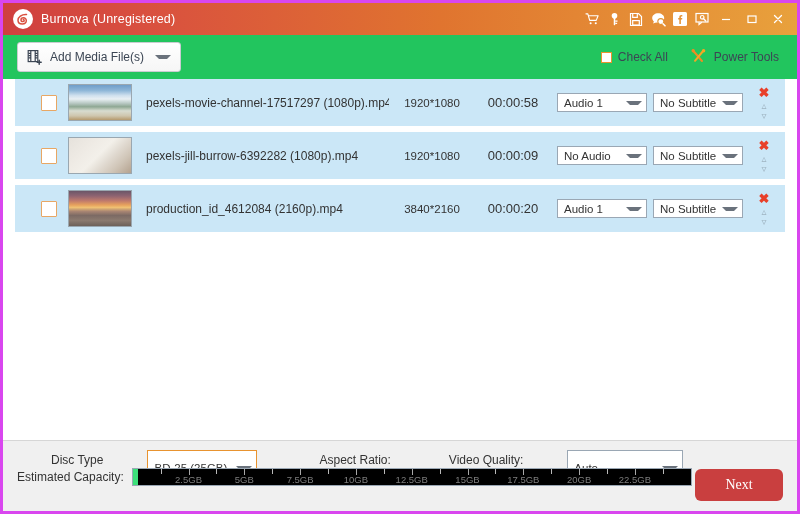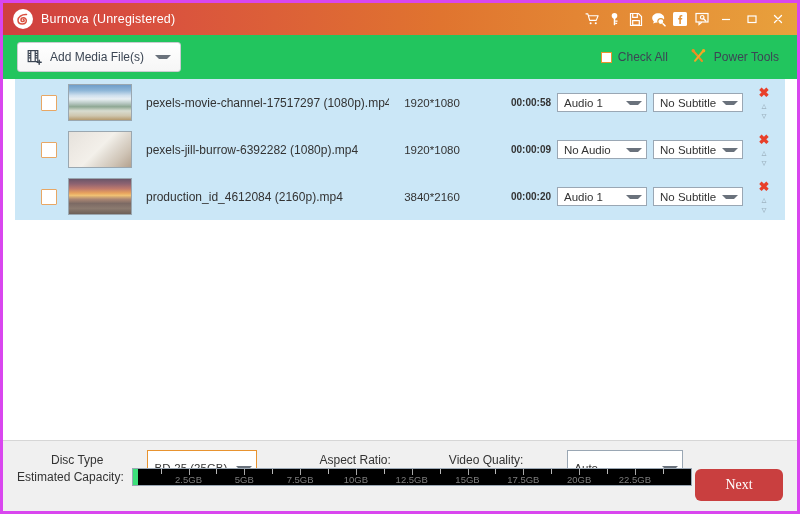--- a/index.html
+++ b/index.html
@@ -109,20 +109,21 @@
     flex: 1 1 auto;
     background: #ffffff;
     padding: 0 12px;
     overflow: hidden;
   }
   .file-row {
     height: 47px;
     background: #cbe7f7;
     display: flex;
     align-items: center;
+    margin-bottom: 6px;
     padding: 0 0 0 26px;
     box-sizing: border-box;
   }
   .row-check {
     width: 16px; height: 16px;
     border: 1px solid #e8a764;
     background: #fff;
     box-sizing: border-box;
     flex: 0 0 16px;
     border-radius: 1px;
@@ -159,25 +160,24 @@
   }
   .res {
     width: 86px;
     text-align: center;
     font-size: 11.5px;
     color: #333;
     flex: 0 0 86px;
   }
   .dur {
     width: 76px;
-    text-align: right;
-    font-size: 10px;
+    text-align: center;
+    font-size: 13px;
     color: #333;
     flex: 0 0 76px;
-    font-weight: bold;
   }
   .sel {
     height: 19px;
     border: 1px solid #9aa7b4;
     background: #ffffff;
     box-sizing: border-box;
     display: flex; align-items: center;
     padding: 0 4px 0 6px;
     font-size: 11.5px;
     color: #333;

